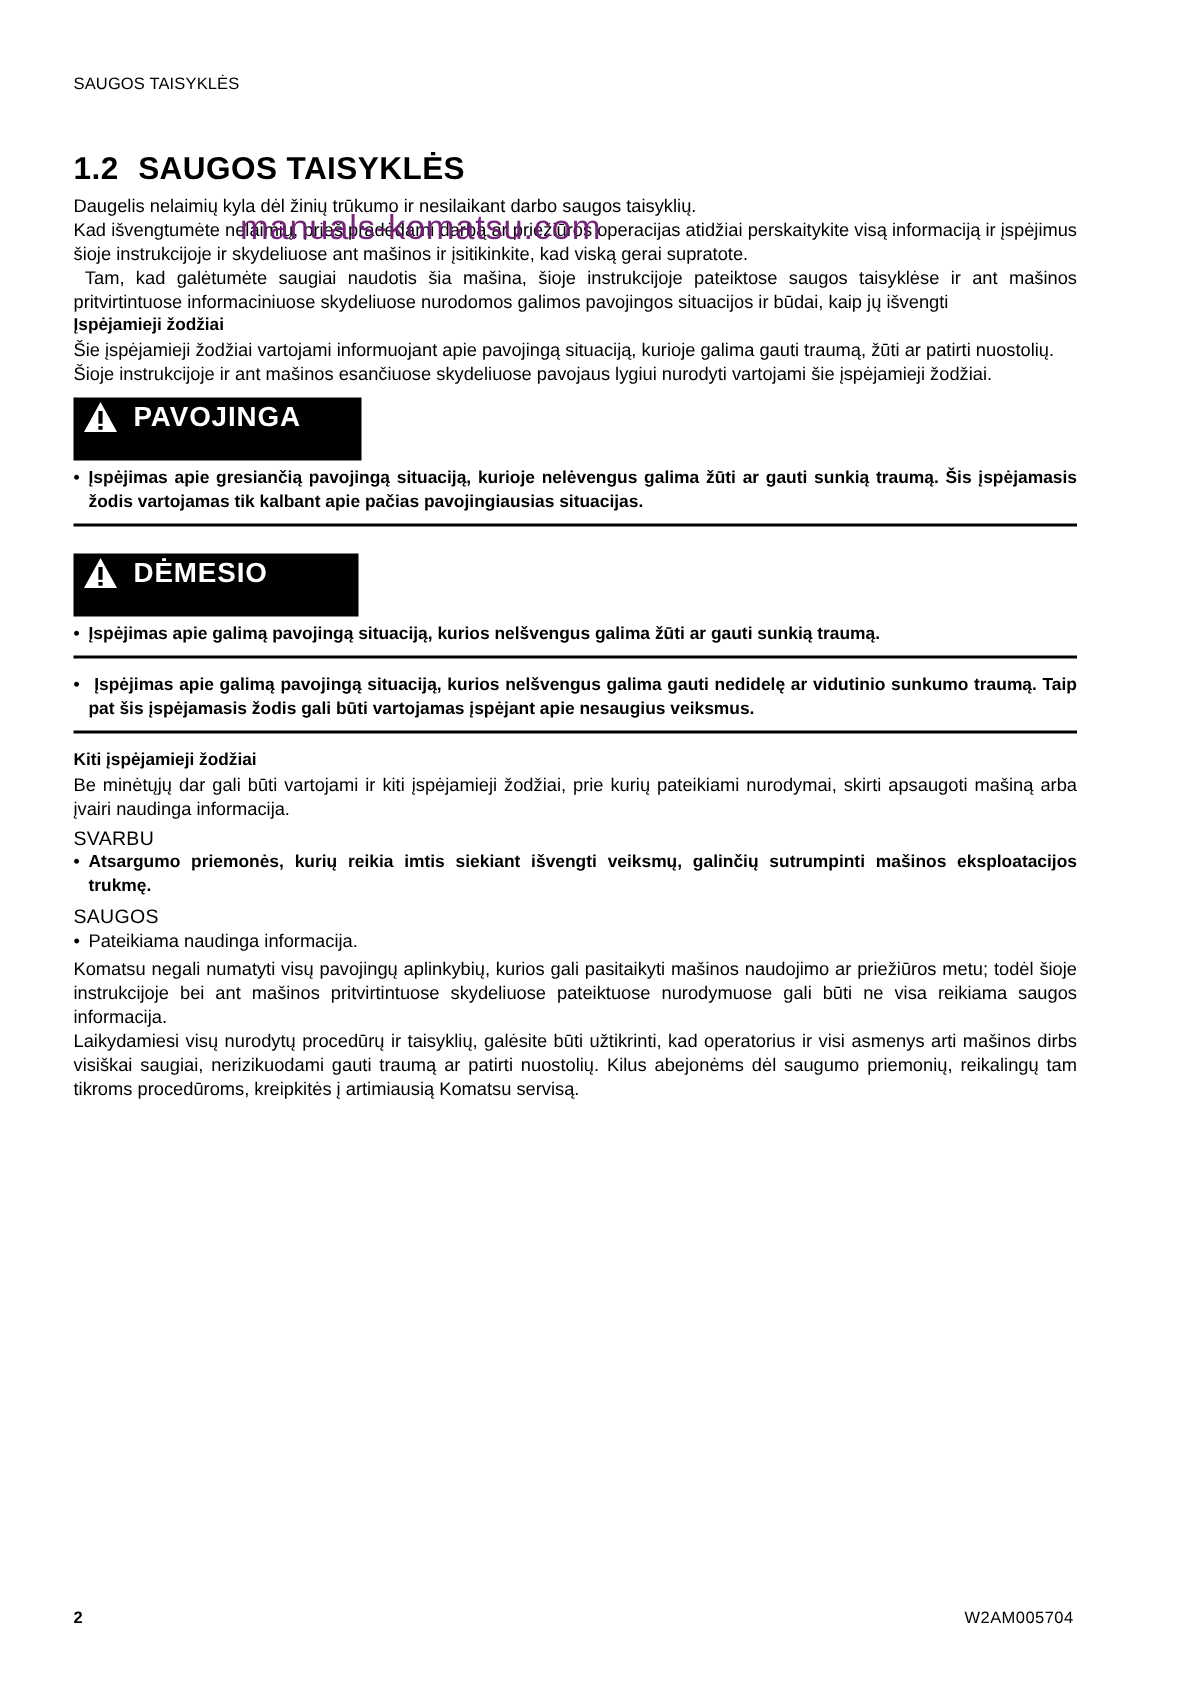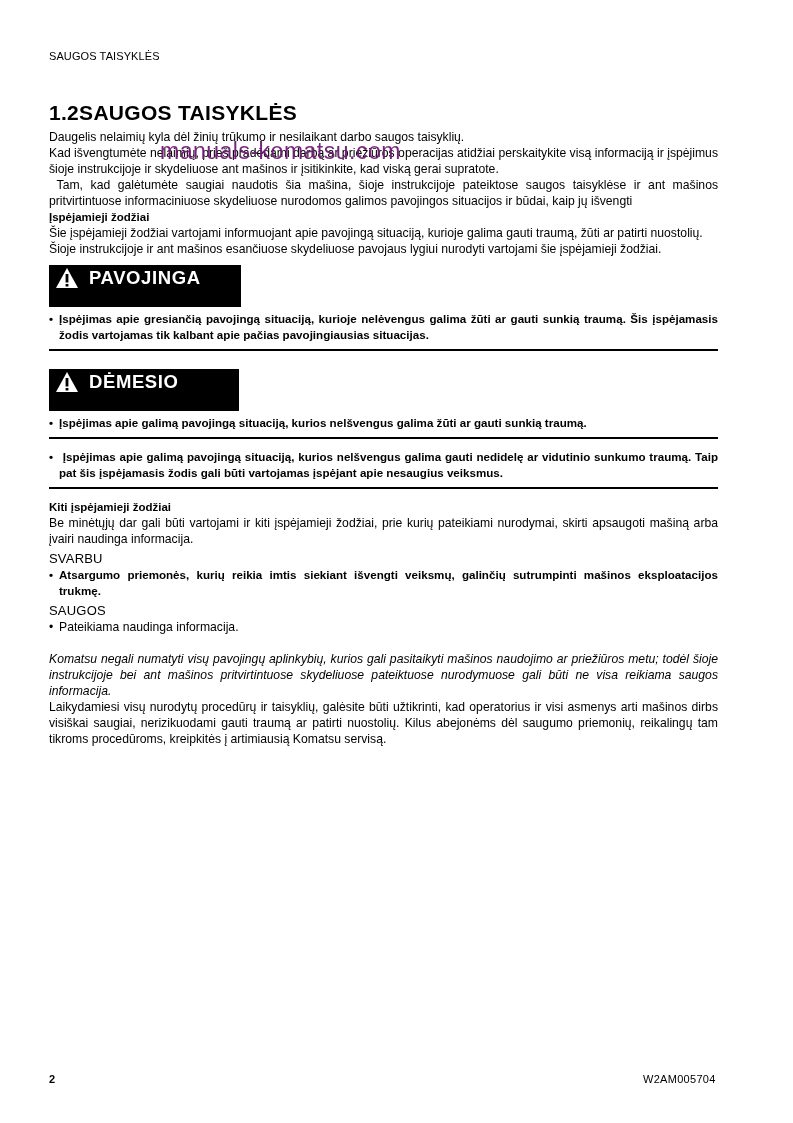--- a/index.html
+++ b/index.html
@@ -1,21 +1,21 @@
 <!DOCTYPE html>
 <html><head>
 <meta charset="utf-8">
 <style>
   html, body { margin: 0; padding: 0; background: #ffffff; }
   body { width: 793px; height: 1123px; position: relative; overflow: hidden;
          font-family: "Liberation Sans", sans-serif; color: #000; }
   .page { position: absolute; left: 0; top: 0; width: 666px; height: 1123px; }
   .running-header { position: absolute; left: 49px; top: 50px; font-size: 11px; letter-spacing: 0.1px; }
   .section-title { position: absolute; left: 49px; top: 101px; font-size: 21px; font-weight: bold; margin: 0; letter-spacing: 0.3px; }
-  .section-title .num { }
+  .section-title .num { margin-right: 13px; }
   .content { position: absolute; left: 49px; top: 129px; width: 669px; font-size: 12.2px; line-height: 16px; }
   .content p { margin: 0; }
   .justify { text-align: justify; }
   .subhead { font-weight: bold; font-size: 11.5px; margin: 1px 0 0 0; }
   .label-box { display: inline-flex; align-items: center; background: #000; color: #fff;
                height: 26px; padding: 0 14px 16px 6px; margin-top: 8px; }
   .label-box .warn-icon { width: 24px; height: 22px; margin-right: 10px; display: inline-block; }
   .label-box .label-text { font-size: 18.5px; font-weight: bold; letter-spacing: 0.6px; }
   .box-pavojinga { width: 172px; }
   .box-demesio { width: 170px; }
@@ -97,21 +97,21 @@
       <span class="dot">•</span>
       <span class="btext">Atsargumo priemonės, kurių reikia imtis siekiant išvengti veiksmų, galinčių sutrumpinti mašinos eksploatacijos trukmę.</span>
     </div>
 
     <div class="note-head">SAUGOS</div>
     <div class="bullet-plain" style="margin-top:1px;">
       <span class="dot">•</span>
       <span>Pateikiama naudinga informacija.</span>
     </div>
 
-    <p class="justify" style="margin-top:16px;font-style:italic;">Komatsu negali numatyti visų pavojingų aplinkybių, kurios gali pasitaikyti mašinos naudojimo ar priežiūros metu; todėl šioje instrukcijoje bei ant mašinos pritvirtintuose skydeliuose pateiktuose nurodymuose gali būti ne visa reikiama saugos informacija.</p>
+    <p class="justify" style="margin-top:3px;">Komatsu negali numatyti visų pavojingų aplinkybių, kurios gali pasitaikyti mašinos naudojimo ar priežiūros metu; todėl šioje instrukcijoje bei ant mašinos pritvirtintuose skydeliuose pateiktuose nurodymuose gali būti ne visa reikiama saugos informacija.</p>
     <p class="justify">Laikydamiesi visų nurodytų procedūrų ir taisyklių, galėsite būti užtikrinti, kad operatorius ir visi asmenys arti mašinos dirbs visiškai saugiai, nerizikuodami gauti traumą ar patirti nuostolių. Kilus abejonėms dėl saugumo priemonių, reikalingų tam tikroms procedūroms, kreipkitės į artimiausią Komatsu servisą.</p>
   </div>
 
   <div class="watermark">manuals-komatsu.com</div>
 
   <div class="footer-page">2</div>
   <div class="footer-code">W2AM005704</div>
 </div>
 
 </body></html>

